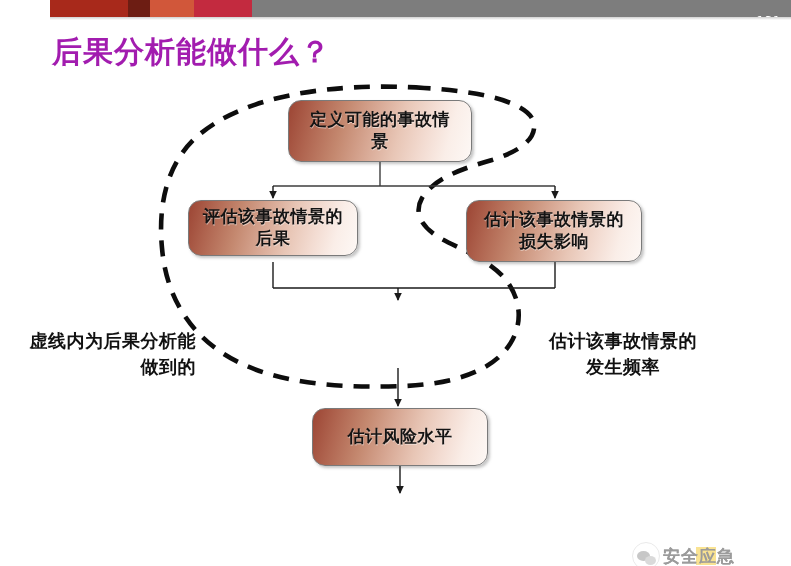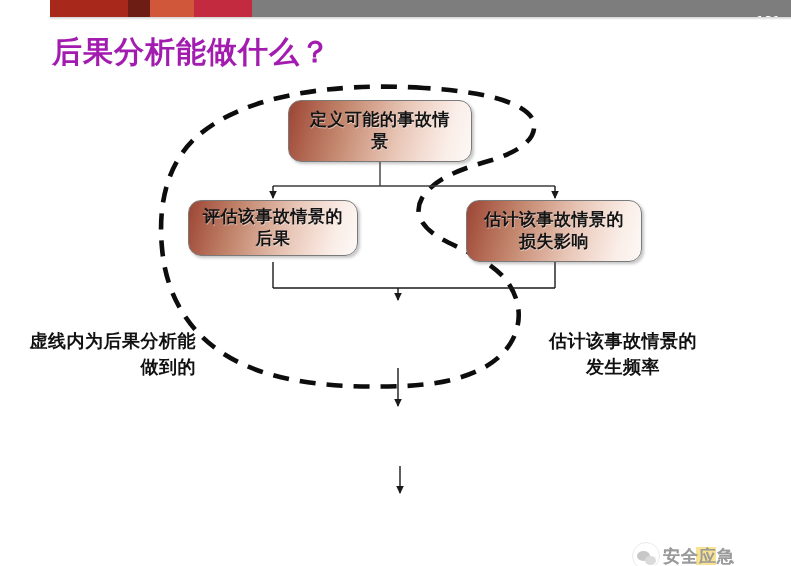--- a/index.html
+++ b/index.html
@@ -246,20 +246,23 @@
 
   <div class="node" id="node-assess-cons">
     <span class="node-label">评估该事故情景的后果</span>
   </div>
 
   <div class="node" id="node-estimate-freq">
     <span class="node-label">估计该事故情景的损失影响</span>
   </div>
 
 
+  <div class="node" id="node-estimate-risk">
+    <span class="node-label">估计风险水平</span>
+  </div>
 
 
   <div class="annotation" id="annotation-left">虚线内为后果分析能做到的</div>
   <div class="annotation" id="annotation-right">估计该事故情景的发生频率</div>
 </div>
 
 <div class="watermark">
   <div class="wm-badge">
     <div class="wm-bubble-a"></div>
     <div class="wm-bubble-b"></div>

